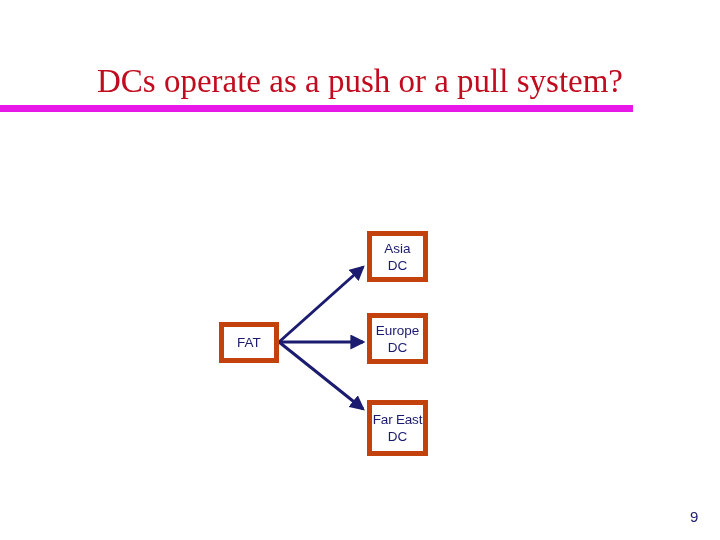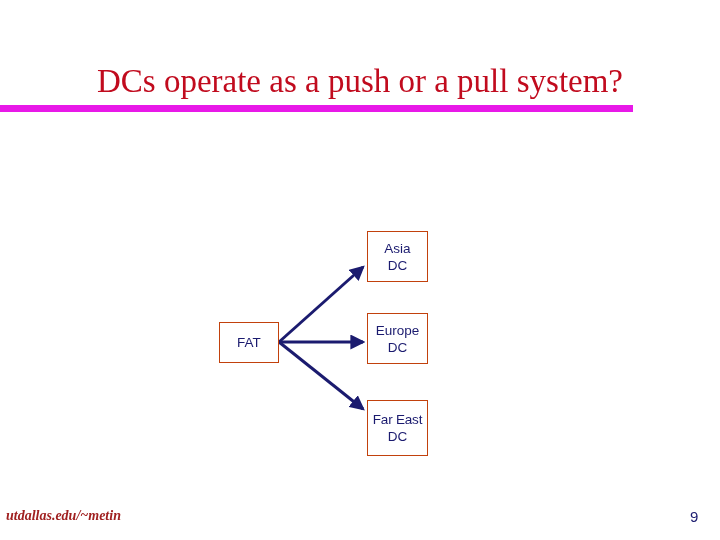--- a/index.html
+++ b/index.html
@@ -50,21 +50,21 @@
     position: absolute;
     left: 0;
     top: 0;
     width: 720px;
     height: 540px;
     overflow: visible;
   }
   .node-box {
     position: absolute;
     box-sizing: border-box;
-    border: 1px solid #c2410c;
+    border: 5px solid #c2410c;
     background: transparent;
     color: #1B1B6F;
     font-family: "Liberation Sans", sans-serif;
     font-size: 13.5px;
     line-height: 17px;
     display: flex;
     flex-direction: column;
     align-items: center;
     justify-content: center;
     white-space: nowrap;
@@ -141,17 +141,16 @@
       <span class="node-line">DC</span>
     </div>
 
     <div class="node-box" id="node-fareast">
       <span class="node-line overflow-line">Far East</span>
       <span class="node-line">DC</span>
     </div>
 
   </div>
 
-  <div id="footer-link">utdallas.edu/~metin</div>
 
   <div id="page-number">9</div>
 
 </div>
 
 </body></html>

